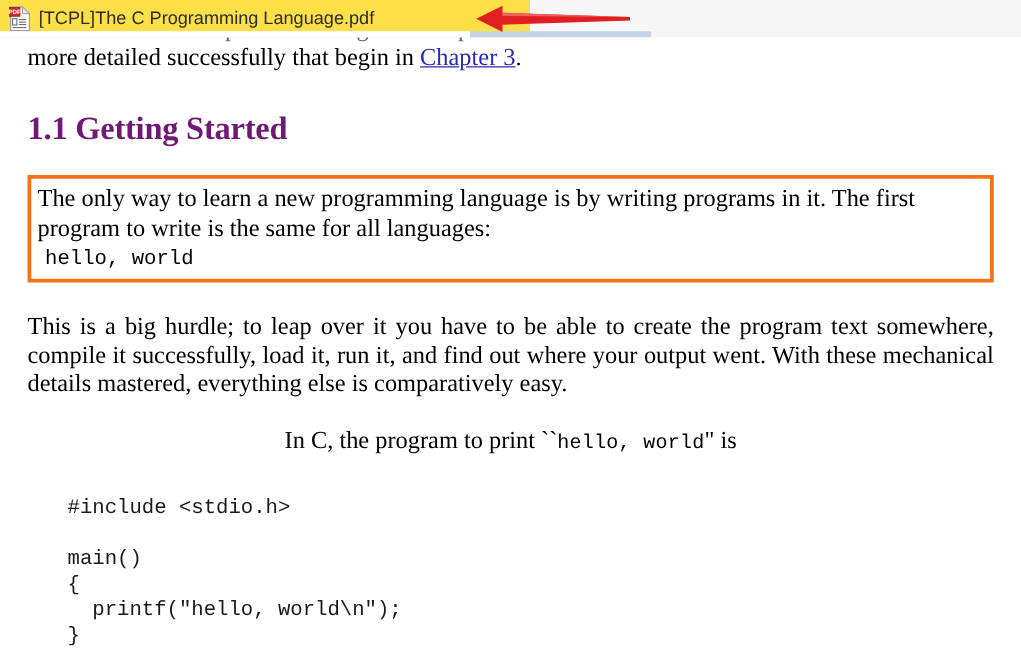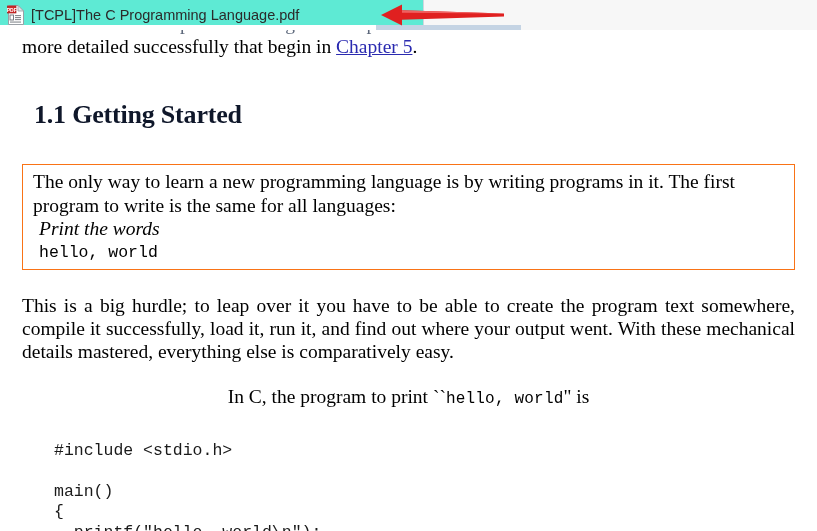--- a/index.html
+++ b/index.html
@@ -22,21 +22,21 @@
     width: 817px;
     height: 30px;
     background: #f7f7f7;
     box-sizing: border-box;
   }
   .tab {
     position: absolute;
     left: 0; top: 0;
     width: 424px;
     height: 30px;
-    background: #5eead4;
+    background: #fde047;
     border-right: 1px solid #cfd6de;
     border-bottom: 1px solid #e6e9ec;
     box-sizing: border-box;
     display: flex;
     align-items: center;
   }
   .tab-icon {
     width: 18px;
     height: 20px;
     margin-left: 7px;
@@ -117,33 +117,33 @@
     height: 23px;
     overflow: hidden;
     color: #27364f;
     opacity: 0.75;
   }
   .link {
     color: #2a2ab0;
     text-decoration: underline;
   }
   h2.heading {
-    margin: 12px;
+    margin: 0;
     padding: 0 22px;
     font-size: 26px;
     font-weight: bold;
     line-height: 30px;
     letter-spacing: -0.2px;
-    color: #0f172a;
+    color: #701a75;
   }
 
   .callout {
     margin: 0 22px;
-    border: 1px solid #f97316;
-    padding: 5px 5px 4px 10px;
+    border: 3px solid #f97316;
+    padding: 5px 5px 4px 5px;
     box-sizing: border-box;
   }
   .callout p {
     margin: 0;
     font-size: 19.5px;
     line-height: 23.5px;
     color: #000;
   }
   .callout .italic-line {
     font-style: italic;
@@ -210,32 +210,31 @@
     </svg>
   </div>
 </div>
 
 <div class="page">
   <div class="doc">
 
     <p class="para clipped-top">more detailed descriptions that begin in Chapter 2.</p>
 
     <p class="para" style="text-align:left;">
-      <span>more detailed successfully that begin in </span><a class="link" href="#">Chapter 5</a><span>.</span>
+      <span>more detailed successfully that begin in </span><a class="link" href="#">Chapter 3</a><span>.</span>
     </p>
 
     <div class="sp-30"></div>
 
     <h2 class="heading">1.1 Getting Started</h2>
 
     <div class="sp-22"></div>
 
     <div class="callout">
       <p>The only way to learn a new programming language is by writing programs in it. The first program to write is the same for all languages:</p>
-      <p class="italic-line">Print the words</p>
       <p class="mono-line">hello, world</p>
     </div>
 
     <div class="sp-24"></div>
 
     <p class="para">This is a big hurdle; to leap over it you have to be able to create the program text somewhere, compile it successfully, load it, run it, and find out where your output went. With these mechanical details mastered, everything else is comparatively easy.</p>
 
     <div class="sp-22"></div>
 
     <p class="para" style="text-align:center;">

